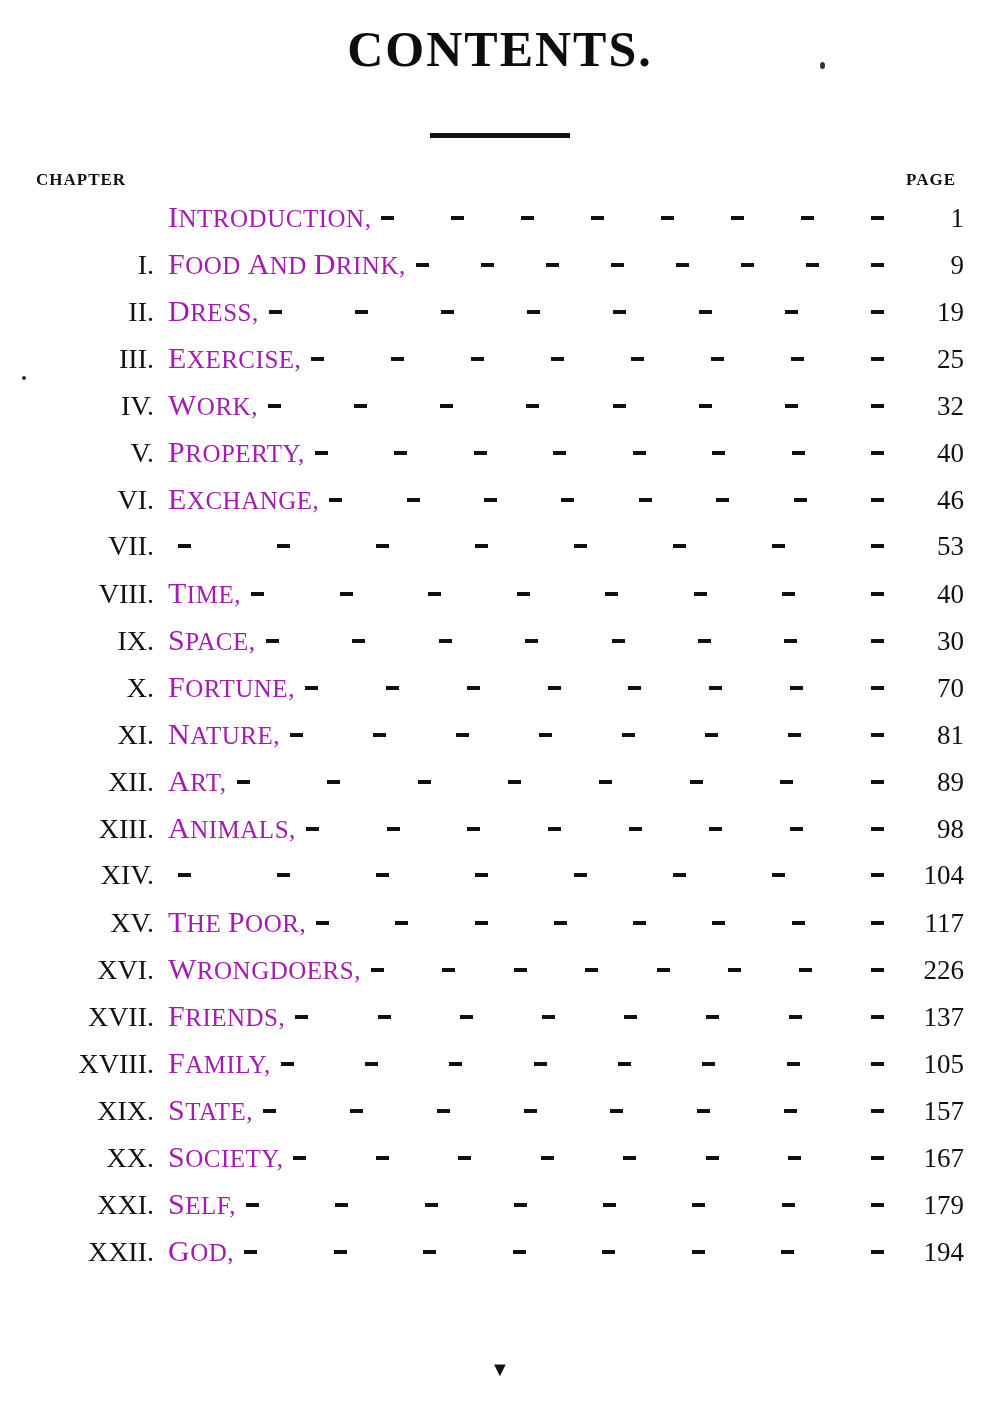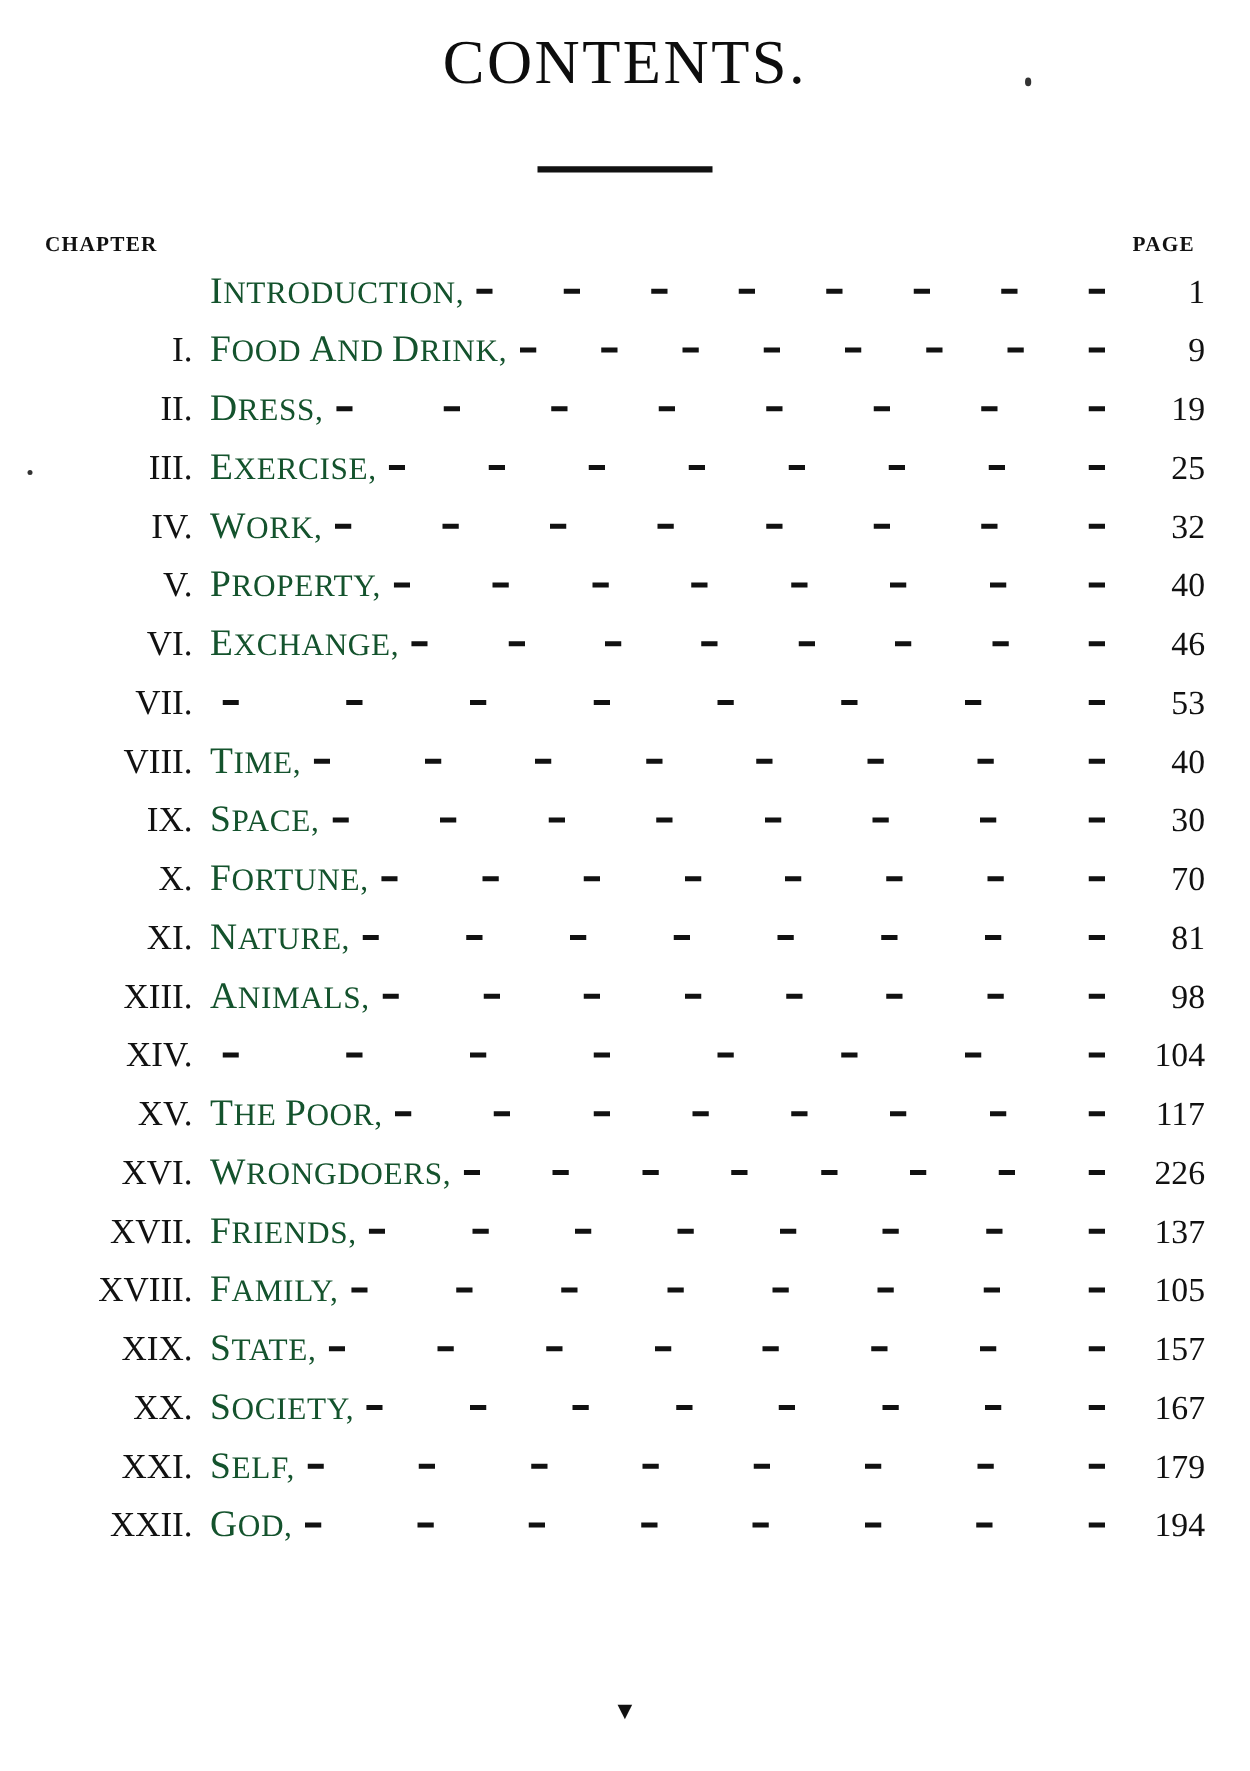--- a/index.html
+++ b/index.html
@@ -19,40 +19,40 @@
   .page {
     position: absolute;
     inset: 0;
   }
 
   .title {
     text-align: center;
     font-family: "Liberation Serif", serif;
     font-size: 50px;
     letter-spacing: 2px;
-    font-weight: 400;
+    font-weight: 700;
     margin: 20px 0 0 0;
     color: #0d0d0d;
   }
 
   .rule-wrap {
     display: flex;
     justify-content: center;
     margin-top: 55px;
   }
   .rule {
     width: 140px;
     height: 5px;
     background: #111;
   }
 
   .head-row {
     display: flex;
     justify-content: space-between;
-    margin: 48px 36px 0 36px;
+    margin: 32px 36px 0 36px;
     font-family: "Liberation Serif", serif;
     font-size: 17px;
     font-weight: 700;
     letter-spacing: 1px;
     color: #111;
   }
   .head-left { padding-left: 0px; }
   .head-right { padding-right: 8px; }
 
   .toc {
@@ -71,21 +71,21 @@
     padding-right: 14px;
     font-size: 28px;
     font-family: "Liberation Serif", serif;
     color: #111;
     white-space: nowrap;
   }
 
   .label {
     font-size: 25px;
     font-family: "Liberation Serif", serif;
-    color: #14532d;
+    color: #a21caf;
     white-space: nowrap;
     letter-spacing: 0.5px;
   }
   
   .label .cap {
     font-size: 30px;
   }
 
   .leader {
     flex: 1 1 auto;
@@ -348,20 +348,37 @@
             <span></span>
             <span></span>
             <span></span>
             <span></span>
             <span></span>
           </div>
         </div>
         <div class="page-no">81</div>
       </div>
       <div class="toc-row">
+        <div class="num">XII.</div>
+        <div class="label"><span class="cap">A</span><span>R</span><span>T</span><span>,</span></div>
+        <div class="leader">
+          <div class="dots">
+            <span></span>
+            <span></span>
+            <span></span>
+            <span></span>
+            <span></span>
+            <span></span>
+            <span></span>
+            <span></span>
+          </div>
+        </div>
+        <div class="page-no">89</div>
+      </div>
+      <div class="toc-row">
         <div class="num">XIII.</div>
         <div class="label"><span class="cap">A</span><span>N</span><span>I</span><span>M</span><span>A</span><span>L</span><span>S</span><span>,</span></div>
         <div class="leader">
           <div class="dots">
             <span></span>
             <span></span>
             <span></span>
             <span></span>
             <span></span>
             <span></span>

